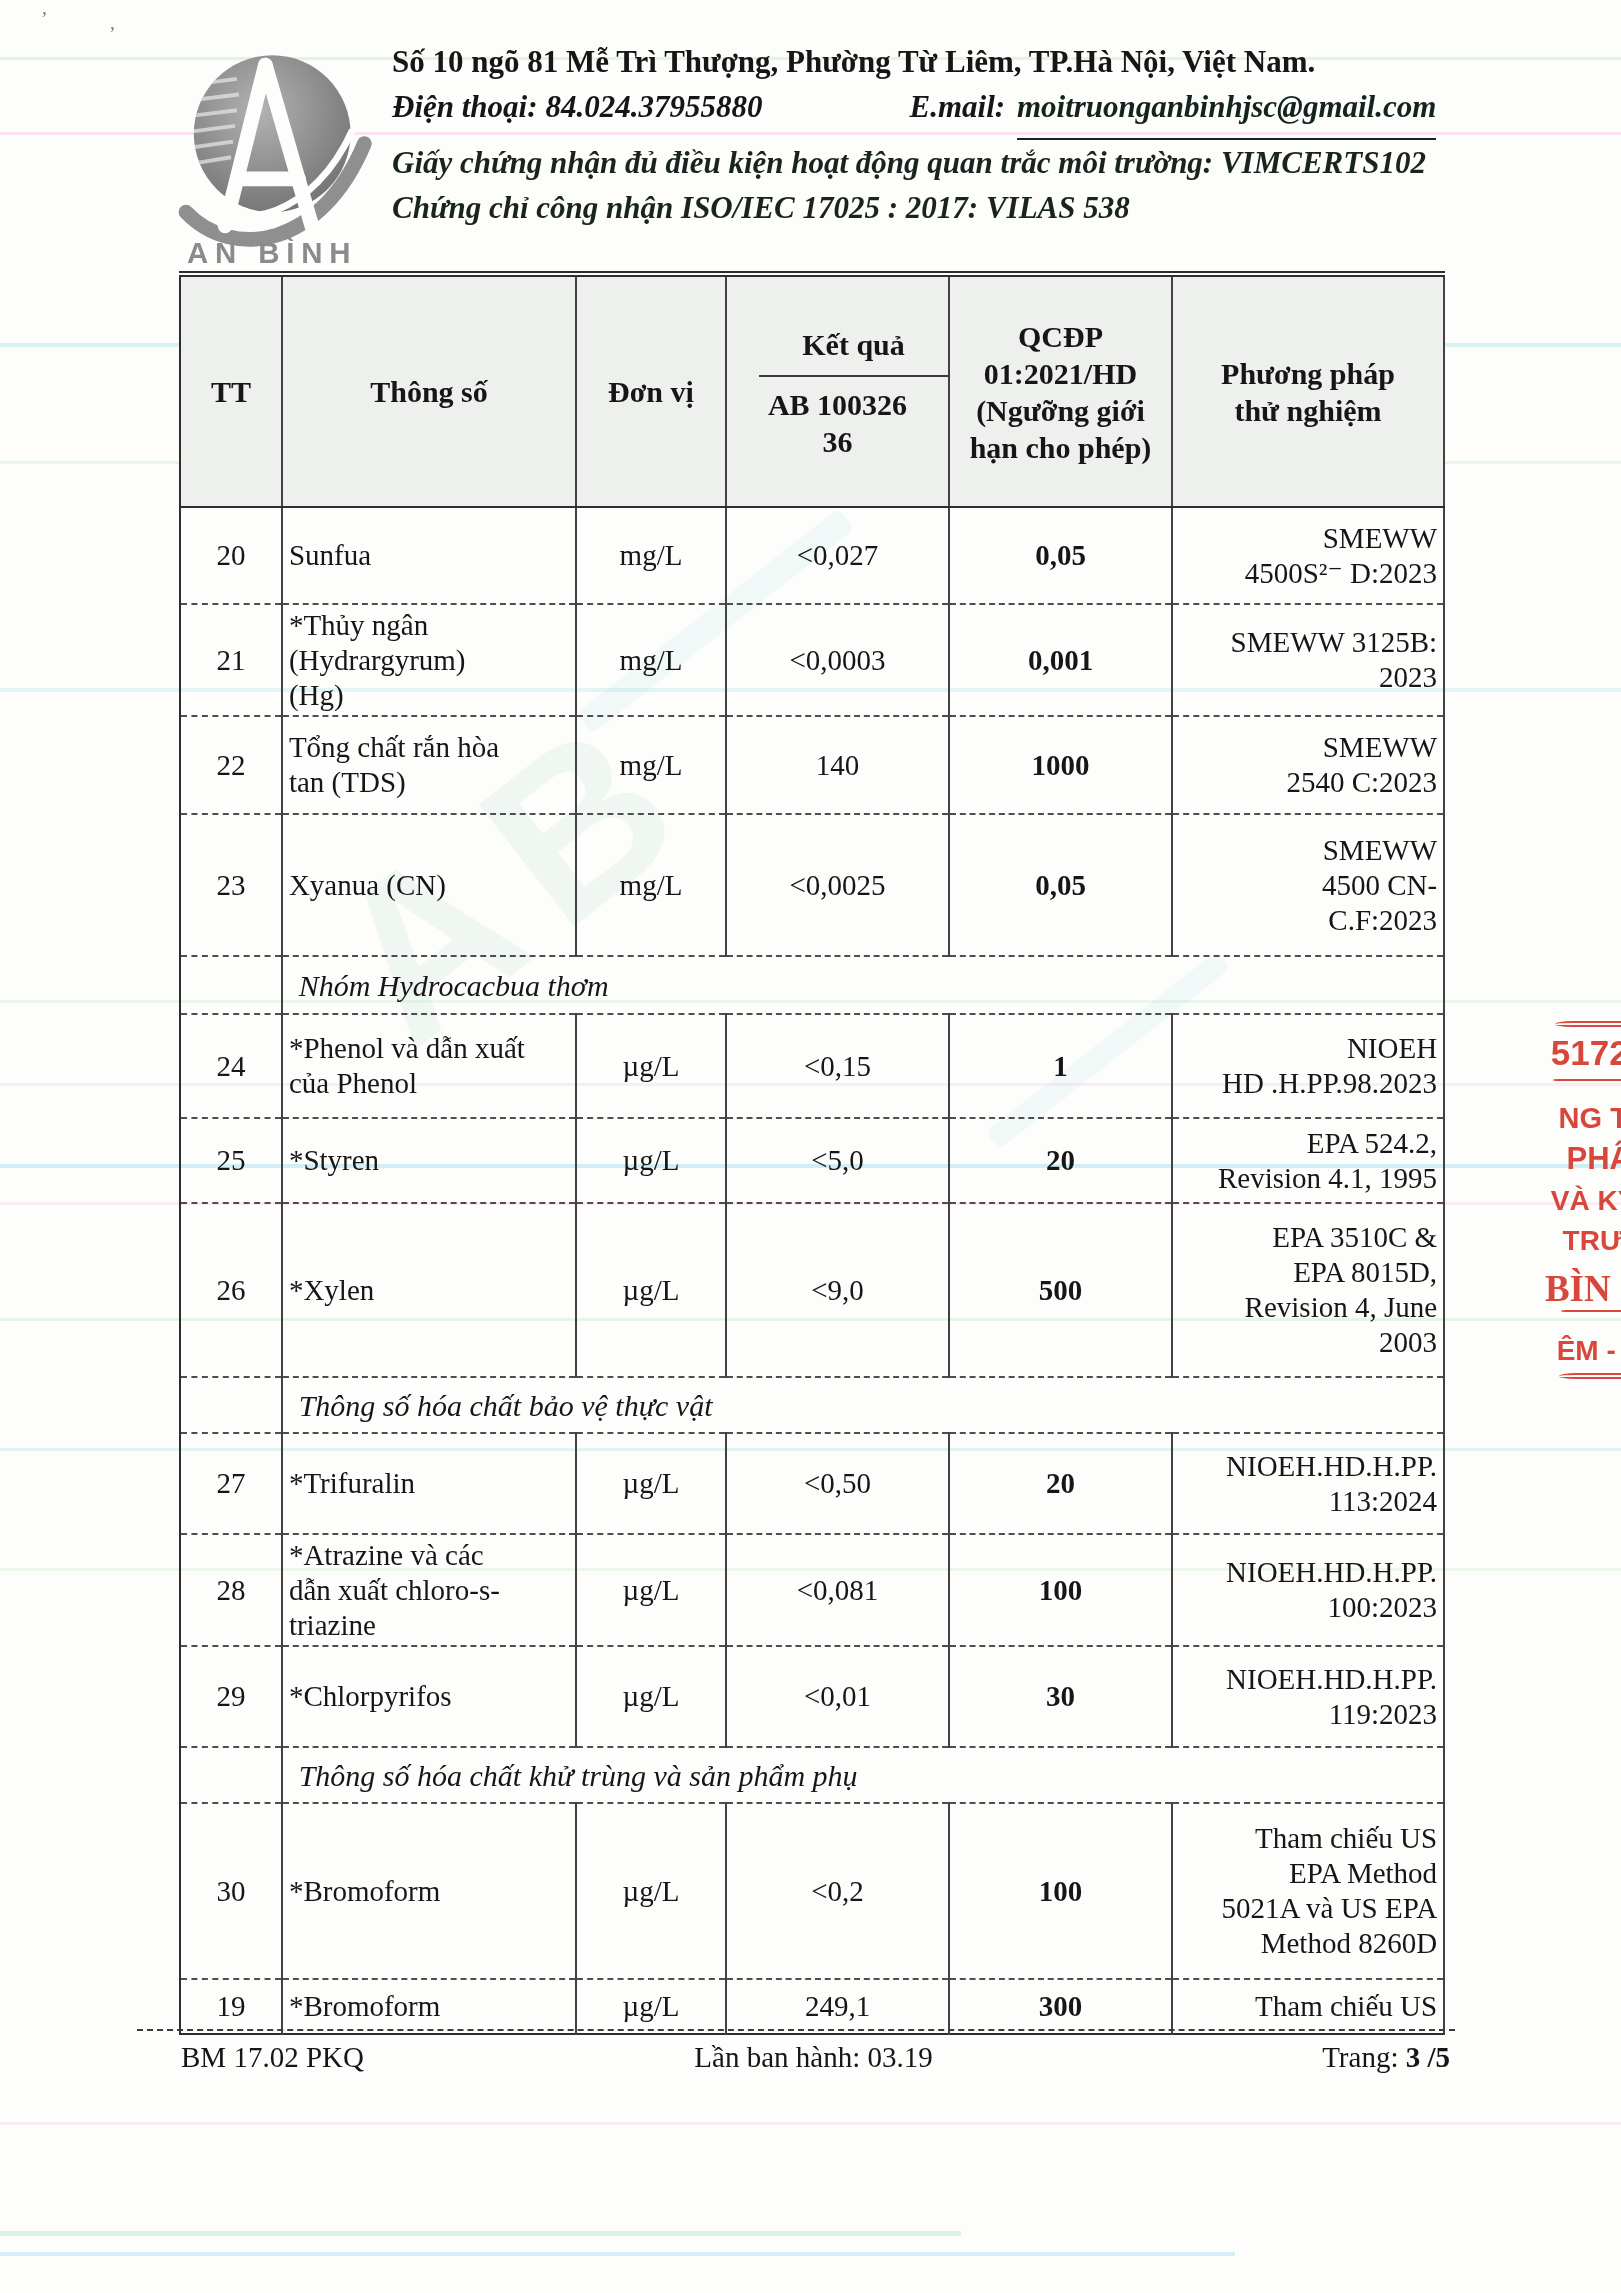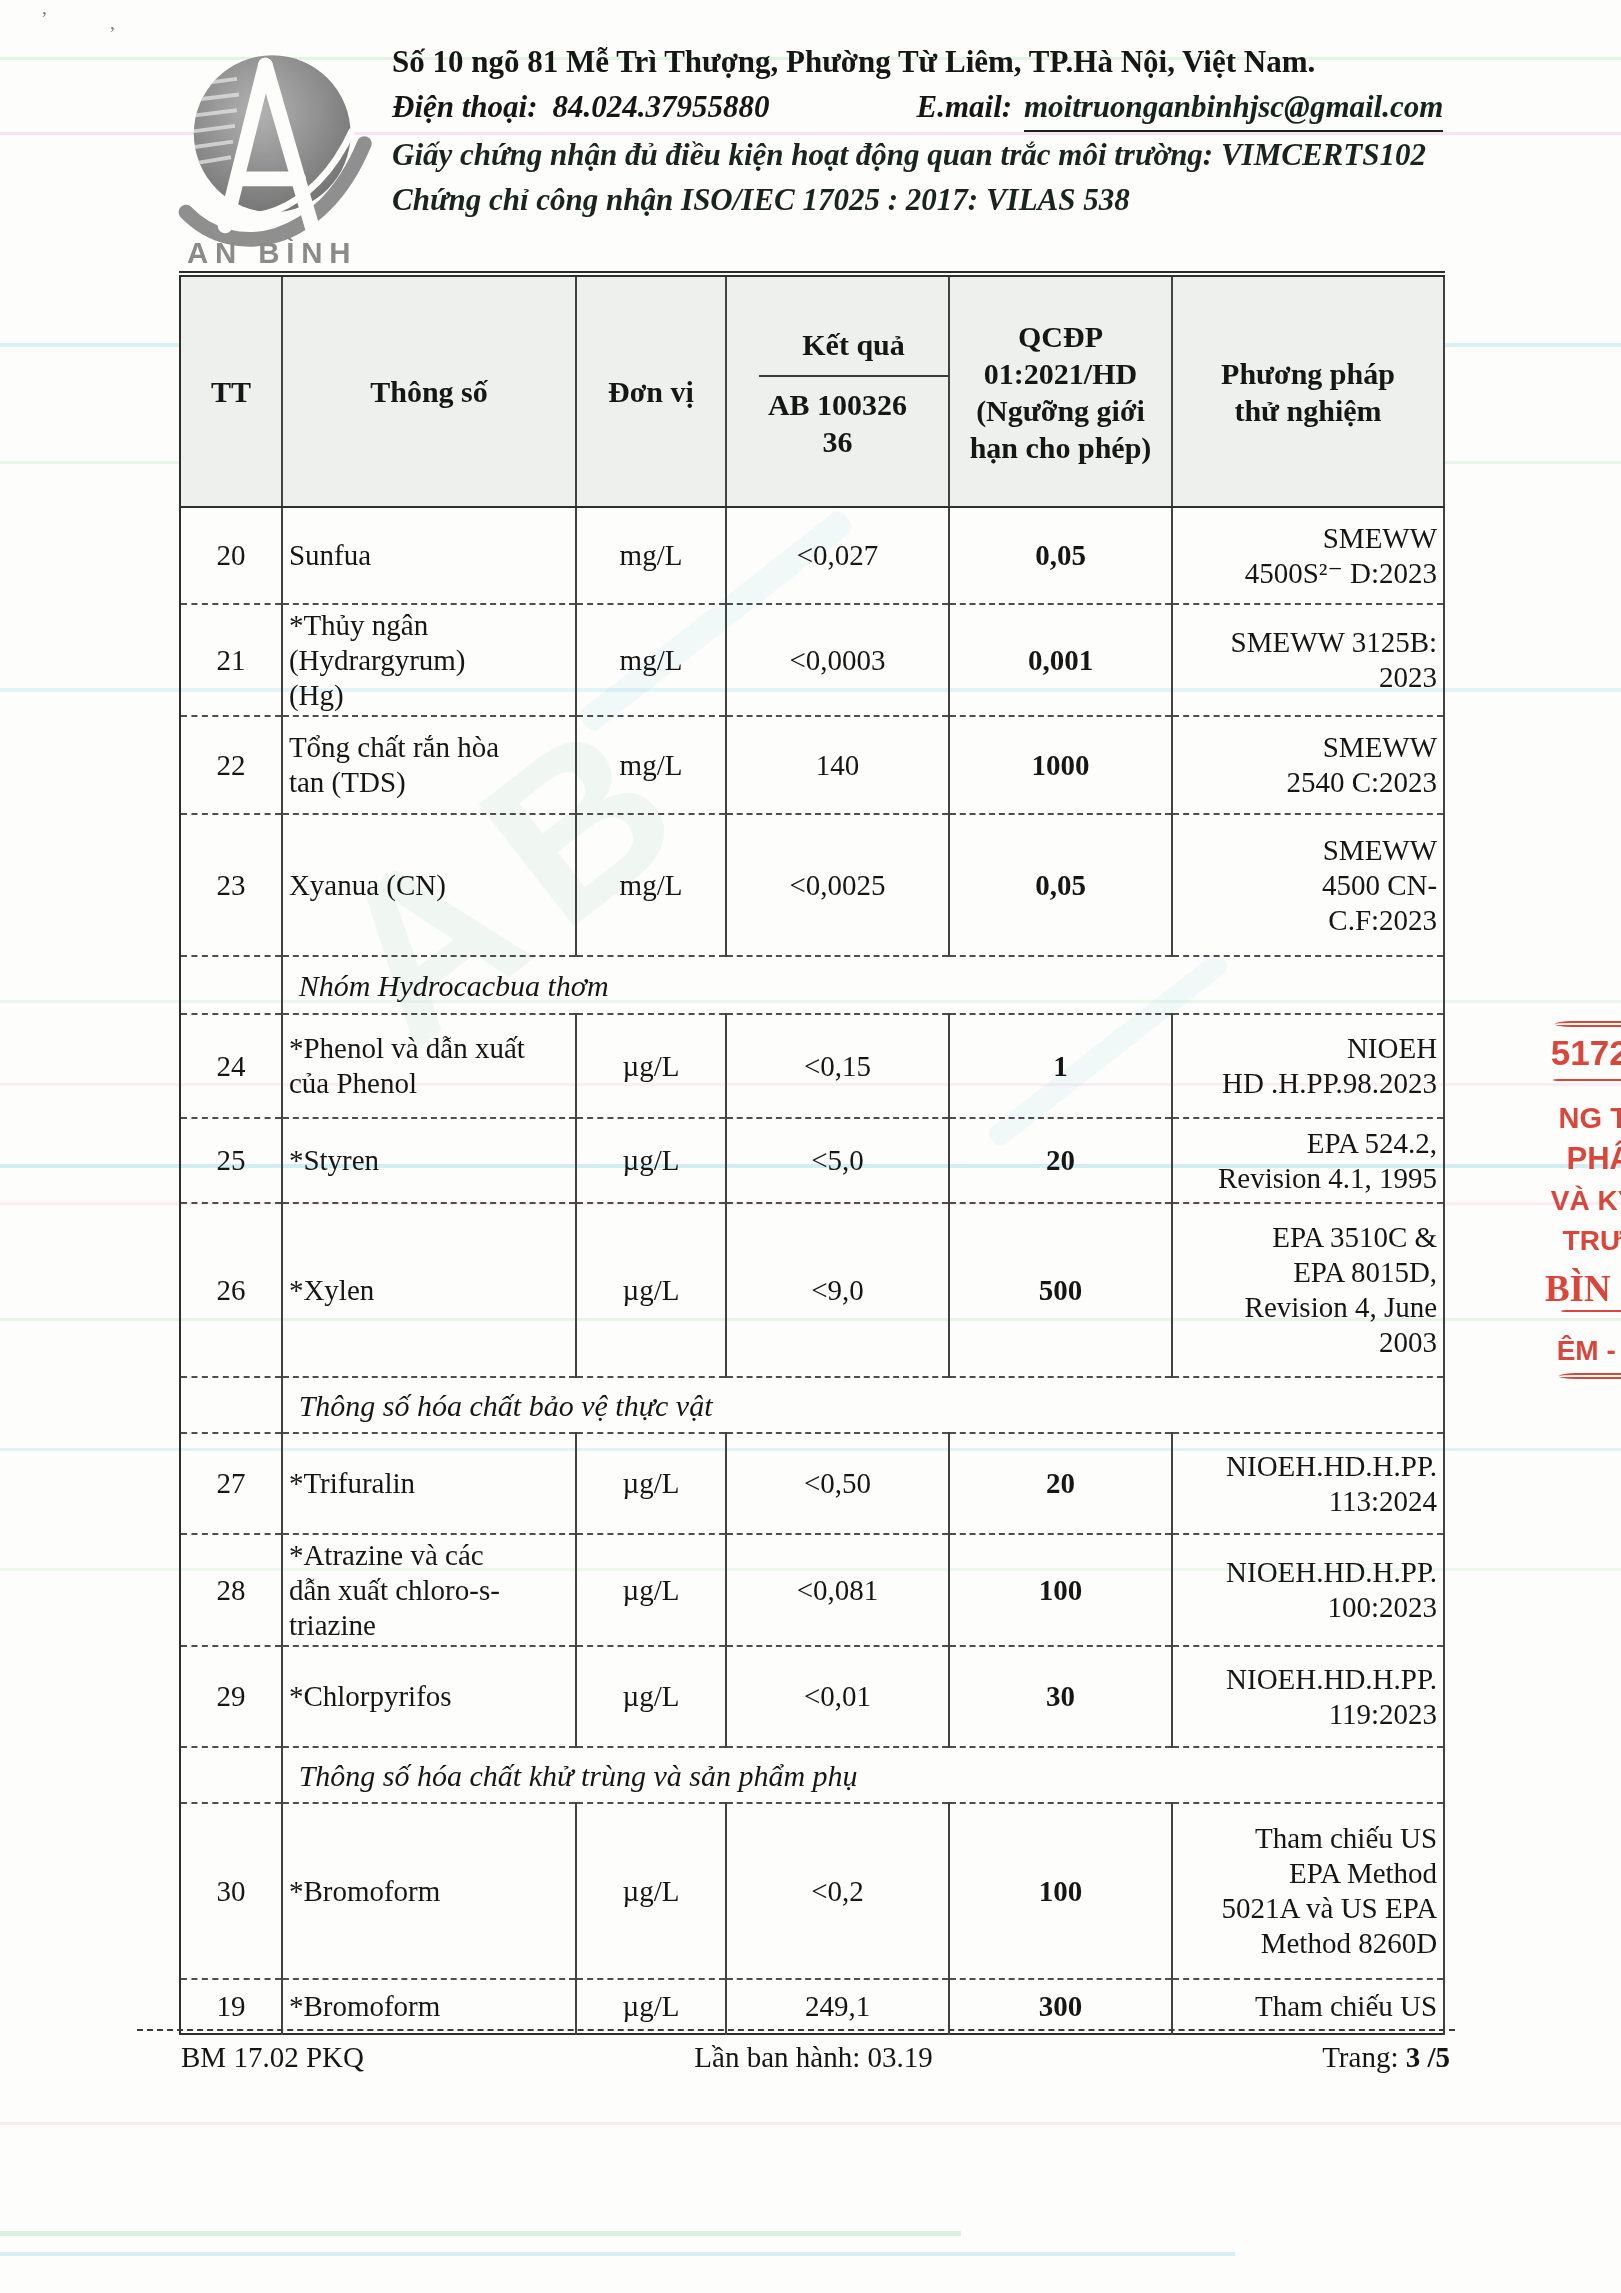--- a/index.html
+++ b/index.html
@@ -8,23 +8,23 @@
     background:#fdfdfb; overflow:hidden;
     font-family:"Liberation Serif","DejaVu Serif",serif; color:#161616;
   }
   
   .logo{position:absolute; left:135px; top:23.5px; width:245px; height:245px;}
   .header-block{position:absolute; left:392px; top:39px; width:1166px;}
   .h-line{white-space:nowrap;}
   .company-name{font-size:33px; font-weight:bold; letter-spacing:0.3px; line-height:43px; color:#111;}
   .address{font-size:31px; font-weight:bold; line-height:45px;}
   .contact{font-size:31px; font-weight:bold; font-style:italic; line-height:45px; display:flex;}
-  .contact .phone-label{margin-right:15px;}
+  .contact .phone-label{margin-right:8px;}
   .contact .email-label{margin-left:147px; margin-right:11.8px;}
-  .email-value{border-bottom:2.9px solid #15231d; padding-bottom:1px; color:#15231d;}
+  .email-value{border-bottom:2.9px solid #15231d; padding-bottom:9px; color:#15231d;}
   .cert{font-size:31px; font-weight:bold; font-style:italic; line-height:45px; color:#1a241f;}
   .speck{position:absolute; color:#777; font-size:19.6px;}
   
   .streak{position:absolute; left:0; width:1621px; pointer-events:none;}
   .watermark{position:absolute; pointer-events:none; color:rgba(130,200,175,0.10);
     font-weight:bold; transform:rotate(-38deg); font-family:"Liberation Sans",sans-serif;}
   .wm-bar{position:absolute; pointer-events:none; background:rgba(140,205,225,0.10);
     transform:rotate(-38deg); border-radius:7.8px;}
   
   table.results{

